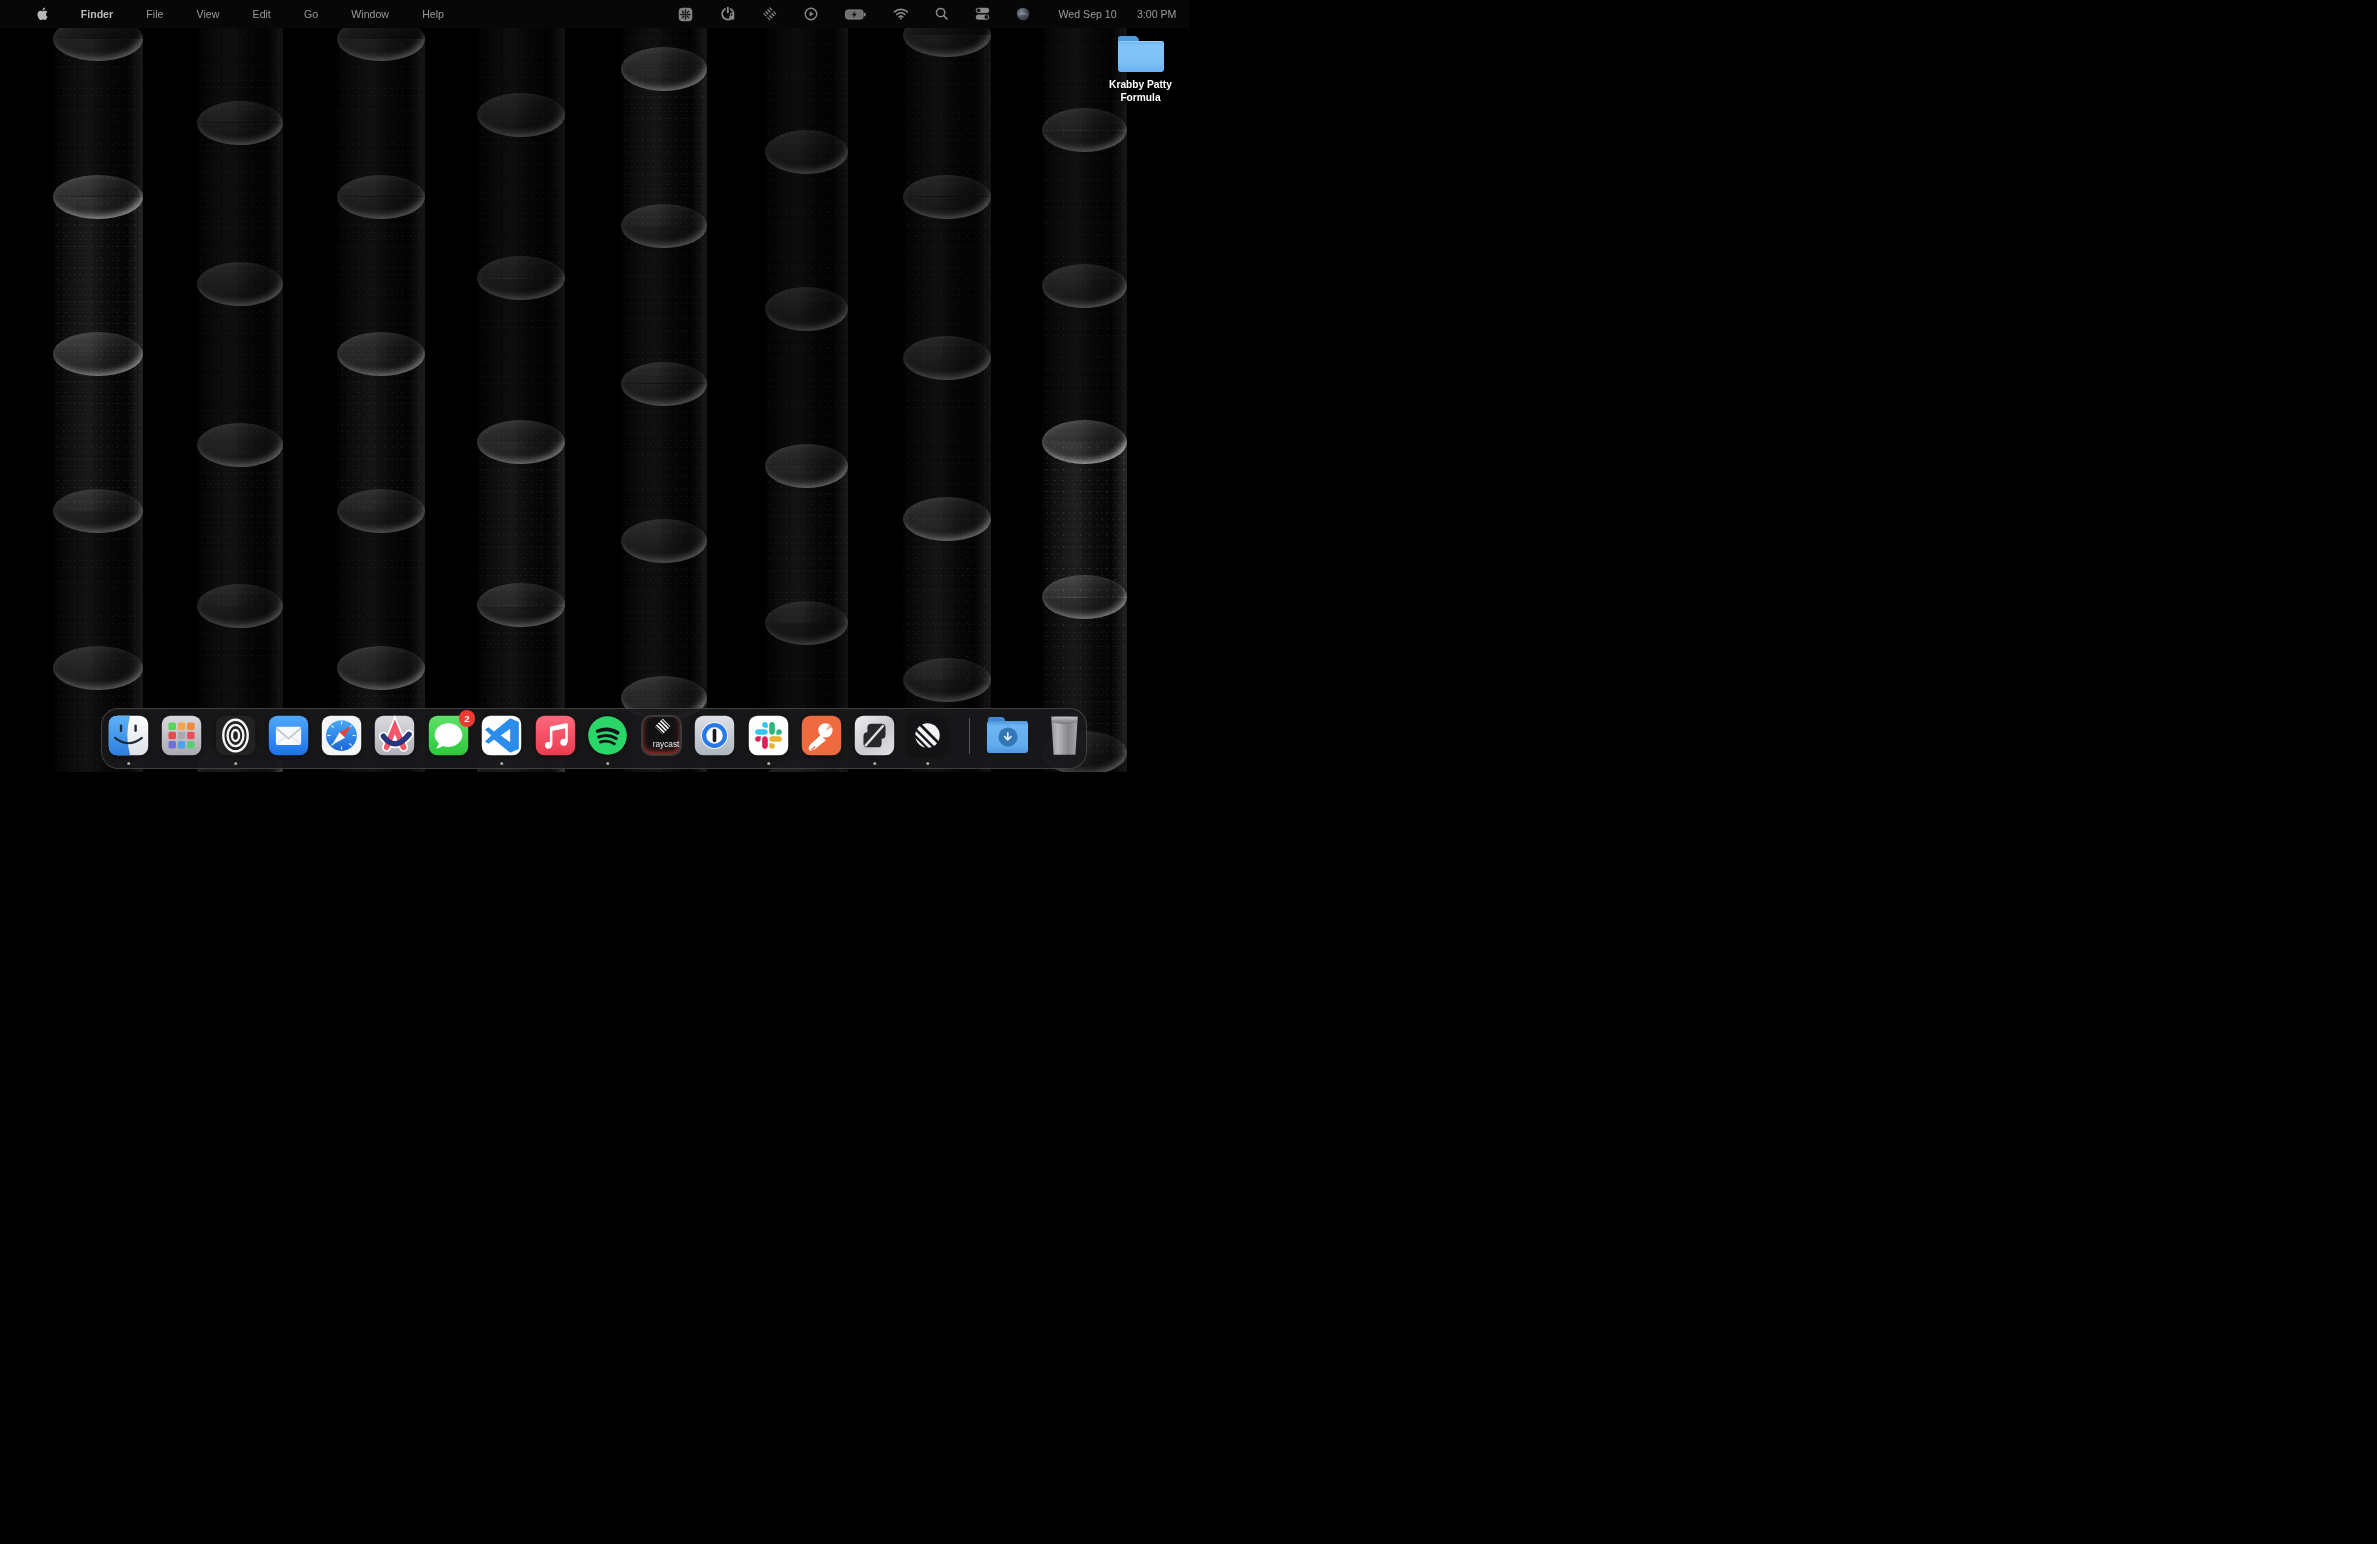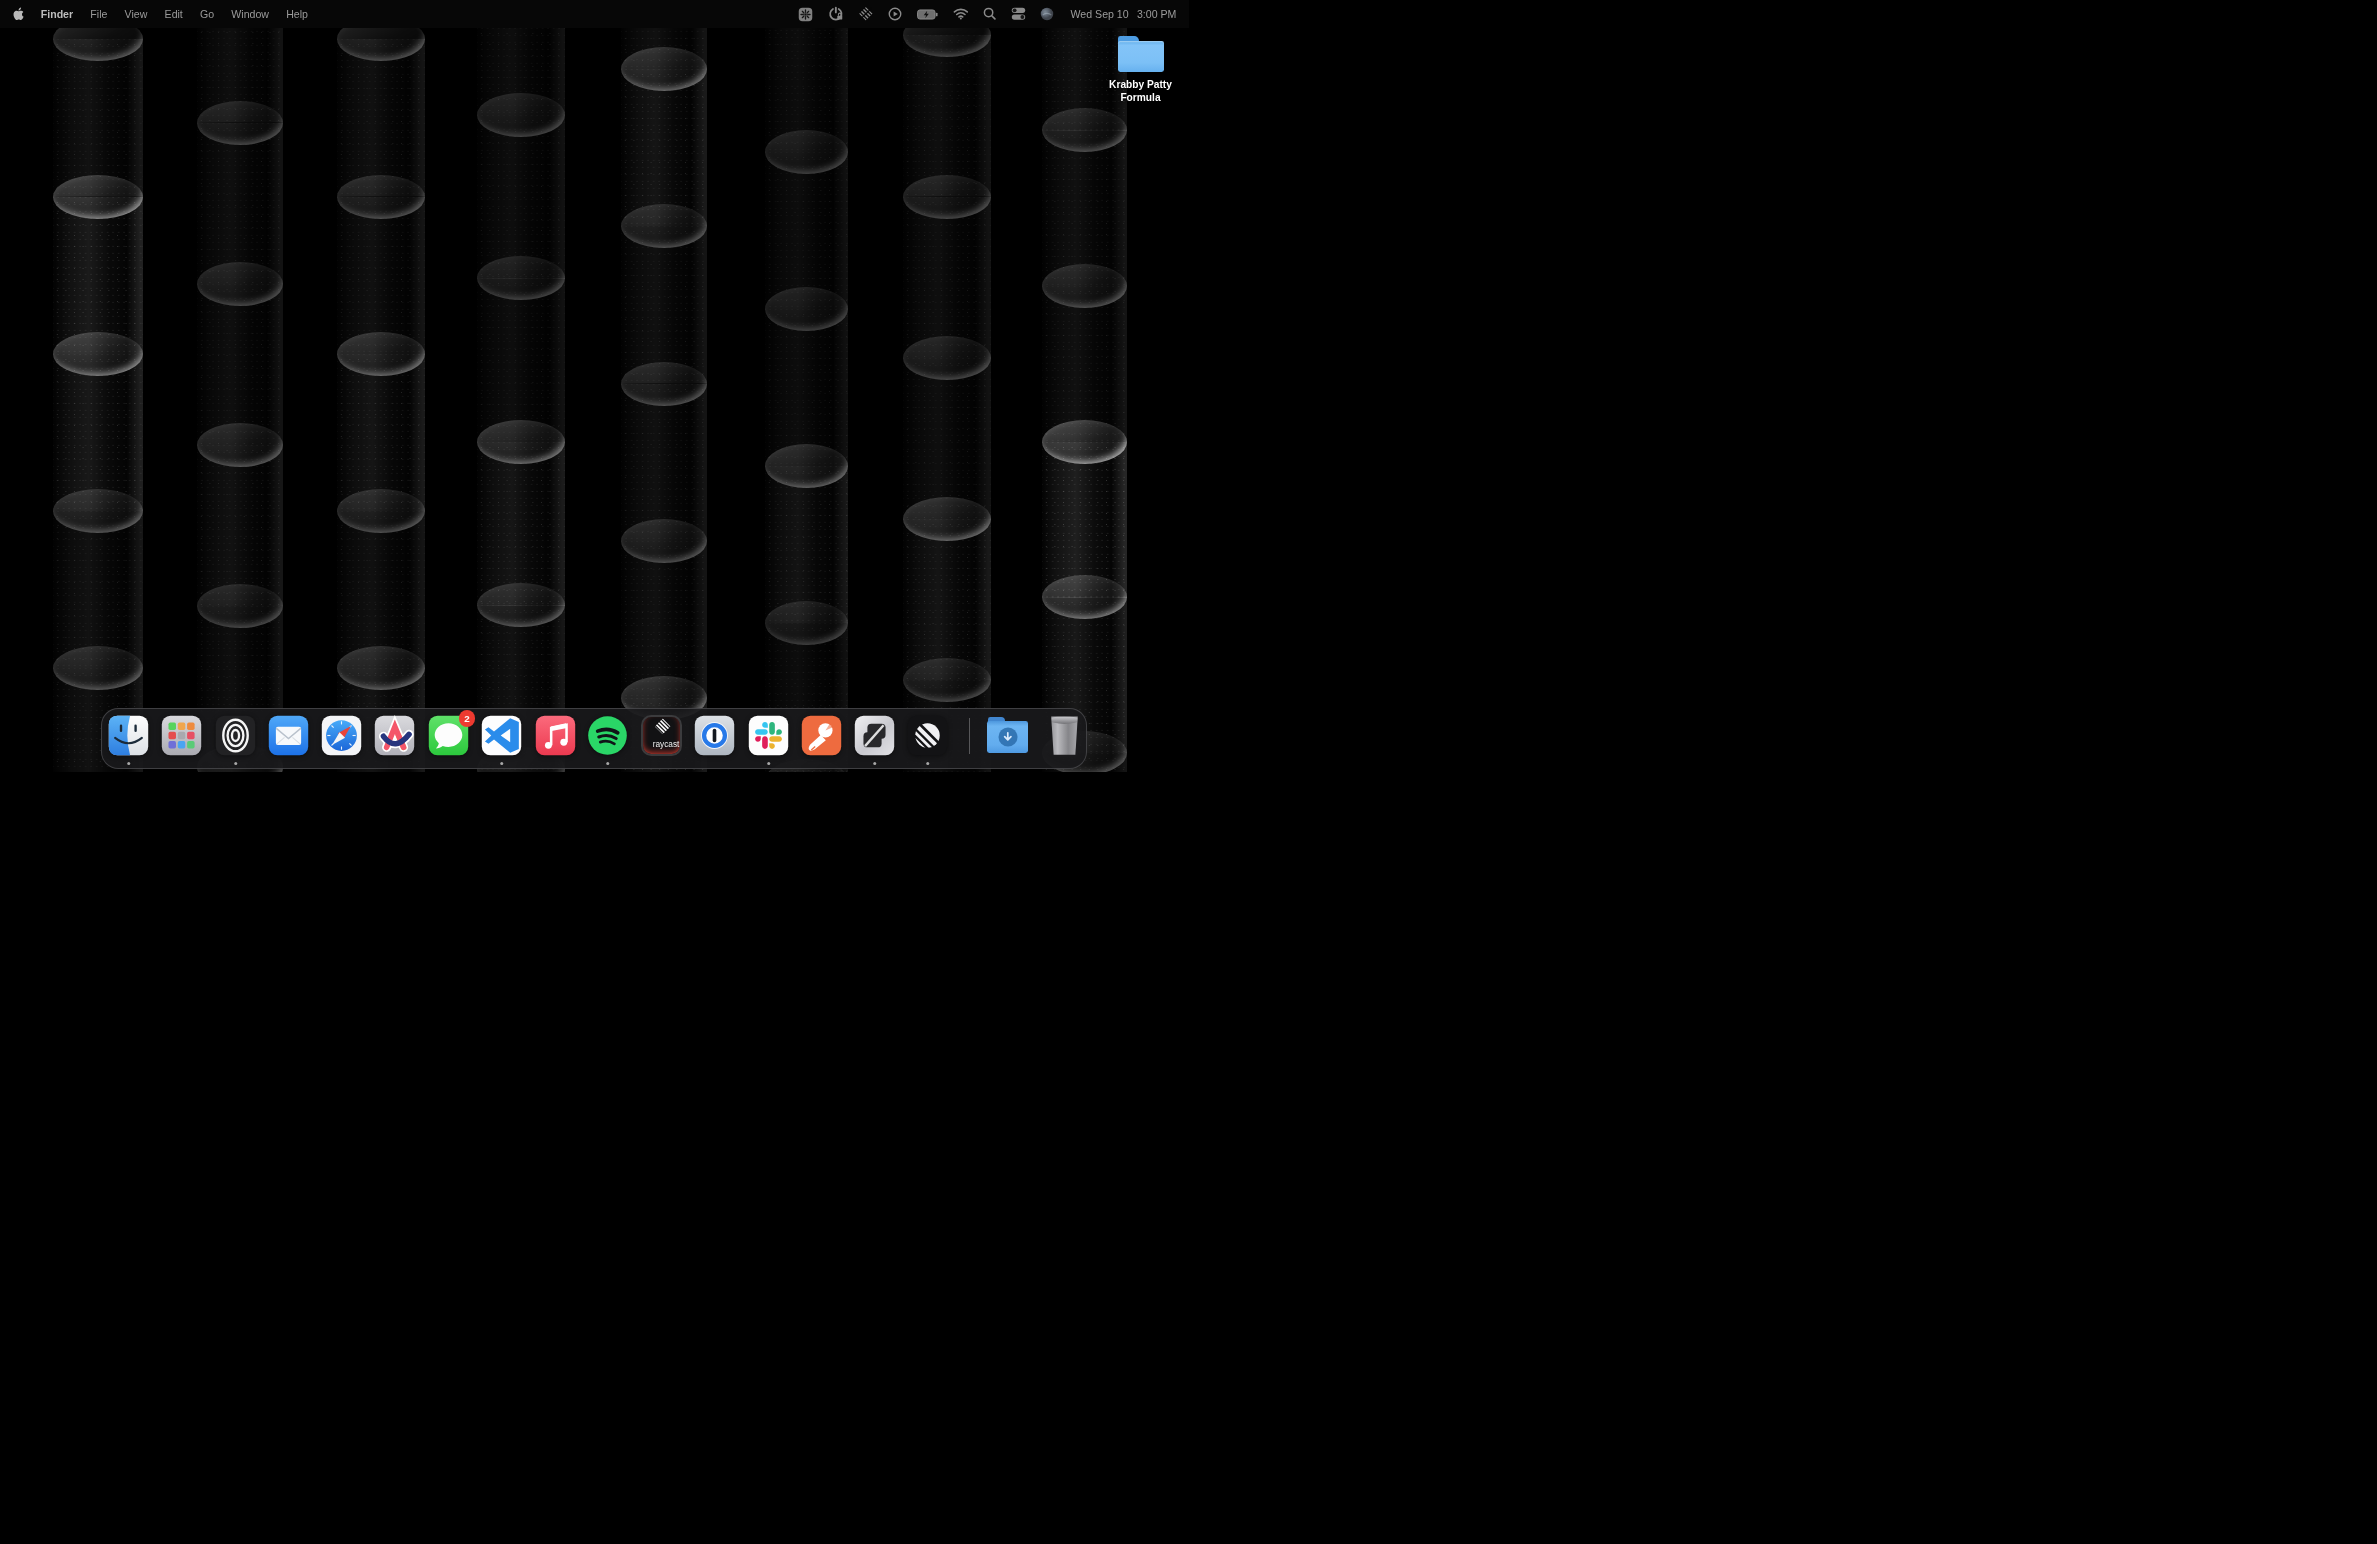--- a/index.html
+++ b/index.html
@@ -19,25 +19,25 @@
                      rgba(255,255,255,.13) 40%, rgba(255,255,255,.05) 62%, rgba(255,255,255,.025) 82%, rgba(255,255,255,.16) 97%); }
   .bod::after { content:""; position:absolute; inset:0; opacity:.35;
           background-image:radial-gradient(circle, rgba(255,255,255,.55) 0.4px, transparent 0.6px),
                            radial-gradient(circle, rgba(255,255,255,.35) 0.4px, transparent 0.6px);
           background-size:8.6px 11px, 5.5px 7px; background-position:0 0, 2.4px 3.9px; }
 
   
   .menubar { position:absolute; left:0; top:0; width:100%; height:28px; background:#070707;
              display:flex; align-items:center; justify-content:space-between; z-index:30;
              color:#a6a6a6; font-size:10.6px; }
-  .mb-left { display:flex; align-items:center; gap:0; padding-left:3px; }
+  .mb-left { display:flex; align-items:center; gap:16px; padding-left:27px; }
   .mb-apple { display:flex; align-items:center; padding:0 7.9px; }
   .mb-item { padding:0 8.6px; color:#9a9a9a; }
   .mb-item.bold { font-weight:700; color:#bcbcbc; }
-  .mb-right { display:flex; align-items:center; gap:2px; padding-right:11px; }
+  .mb-right { display:flex; align-items:center; gap:14px; padding-right:11px; }
   .mb-ic { display:flex; align-items:center; justify-content:center; padding:0 6.3px; }
   .mb-date { color:#9c9c9c; padding:0 4.7px 0 7.9px; }
   .mb-time { color:#9c9c9c; padding:0 1.6px; }
 
   
   .desk-folder { position:absolute; left:1105px; top:36px; width:71px; text-align:center; z-index:20; cursor:default; }
   .folder-ic { position:relative; width:46px; height:36px; margin:0 auto; }
   .folder-ic .tab  { position:absolute; left:0.8px; top:0; width:20.4px; height:7.9px; border-radius:2.4px 4.7px 0 0; background:#4d9ce2; display:block; }
   .folder-ic .bodyp{ position:absolute; left:0; top:4.7px; width:46px; height:31px; border-radius:2.4px; display:block;
                      background:linear-gradient(180deg,#5fadea 0%,#83c4f8 14%,#7cc0f6 70%,#66b1ef 100%);

